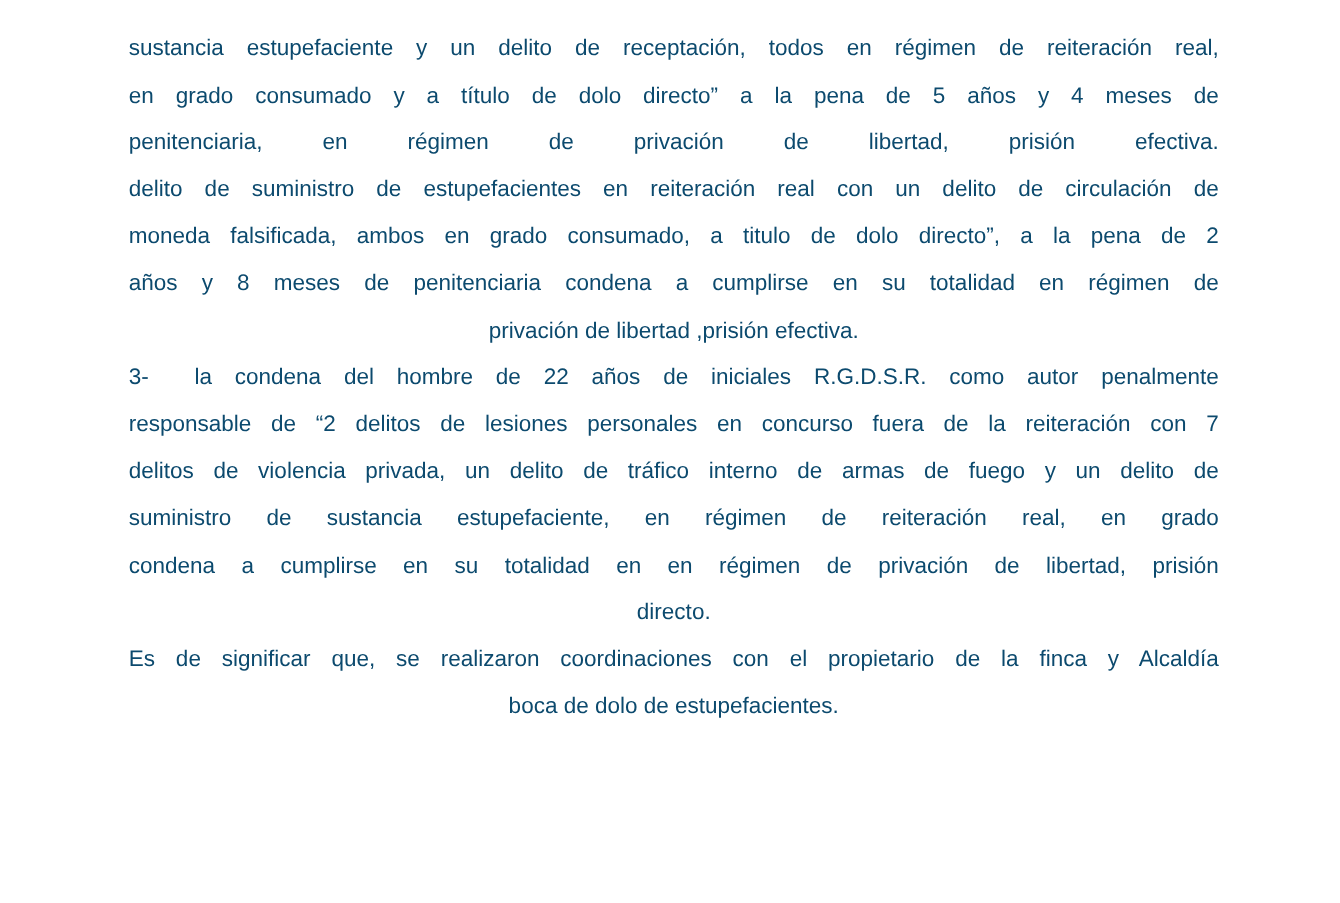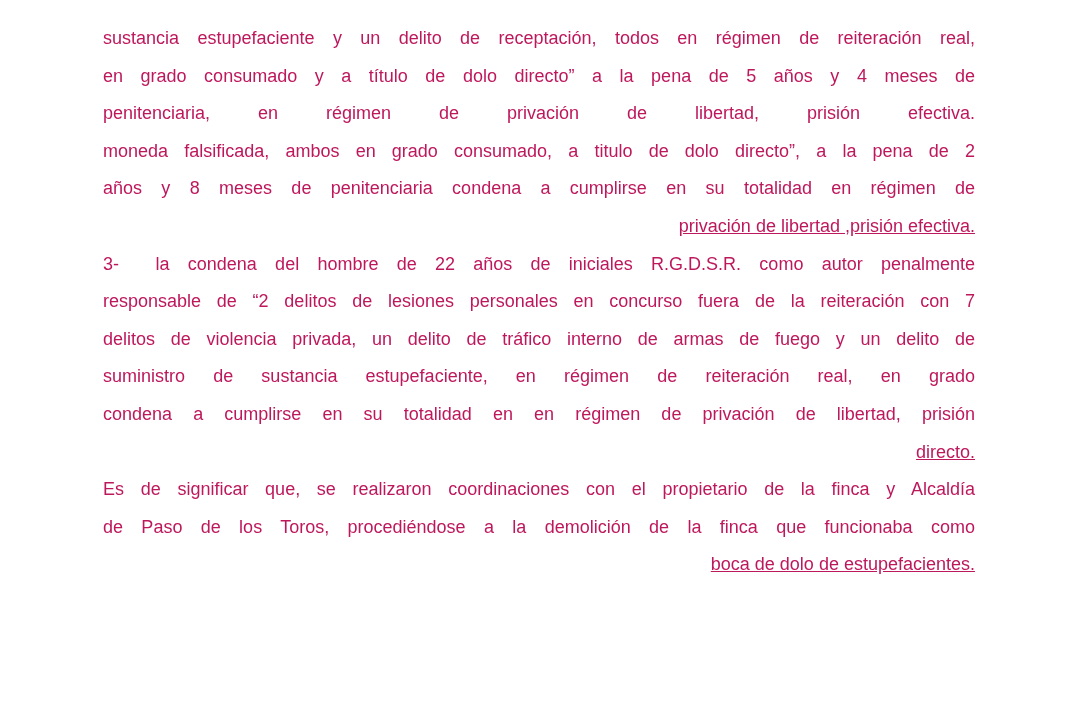--- a/index.html
+++ b/index.html
@@ -19,45 +19,44 @@
   .text-block {
     position: absolute;
     left: 103px;
     top: 20px;
     width: 872px;
   }
   .line {
     font-size: 18px;
     line-height: 37.6px;
     white-space: pre-wrap;
-    color: #be185d;
+    color: #0c4a6e;
   }
   .line.justify {
     text-align: justify;
     text-align-last: justify;
   }
   .line.left {
-    text-align: right;
-    text-decoration: underline;
+    text-align: center;
   }
 </style>
 </head>
 <body>
 
 <div class="page">
   <div class="text-block" id="lines-container">
       <div class="line justify">sustancia estupefaciente y un delito de receptación, todos en régimen de reiteración real,</div>
       <div class="line justify">en grado consumado y a título de dolo directo” a la pena de 5 años y 4 meses de</div>
       <div class="line justify">penitenciaria, en régimen de privación de libertad, prisión efectiva.</div>
+      <div class="line justify">delito de suministro de estupefacientes en reiteración real con un delito de circulación de</div>
       <div class="line justify">moneda falsificada, ambos en grado consumado, a titulo de dolo directo”, a la pena de 2</div>
       <div class="line justify">años y 8 meses de penitenciaria condena a cumplirse en su totalidad en régimen de</div>
       <div class="line left">privación de libertad ,prisión efectiva.</div>
       <div class="line justify">3-&nbsp; la condena del hombre de 22 años de iniciales R.G.D.S.R. como autor penalmente</div>
       <div class="line justify">responsable de “2 delitos de lesiones personales en concurso fuera de la reiteración con 7</div>
       <div class="line justify">delitos de violencia privada, un delito de tráfico interno de armas de fuego y un delito de</div>
       <div class="line justify">suministro de sustancia estupefaciente, en régimen de reiteración real, en grado</div>
       <div class="line justify">condena a cumplirse en su totalidad en en régimen de privación de libertad, prisión</div>
       <div class="line left">directo.</div>
       <div class="line justify">Es de significar que, se realizaron coordinaciones con el propietario de la finca y Alcaldía</div>
-      <div class="line justify">de Paso de los Toros, procediéndose a la demolición de la finca que funcionaba como</div>
       <div class="line left">boca de dolo de estupefacientes.</div>
     </div>
 </div>
 
 </body></html>

